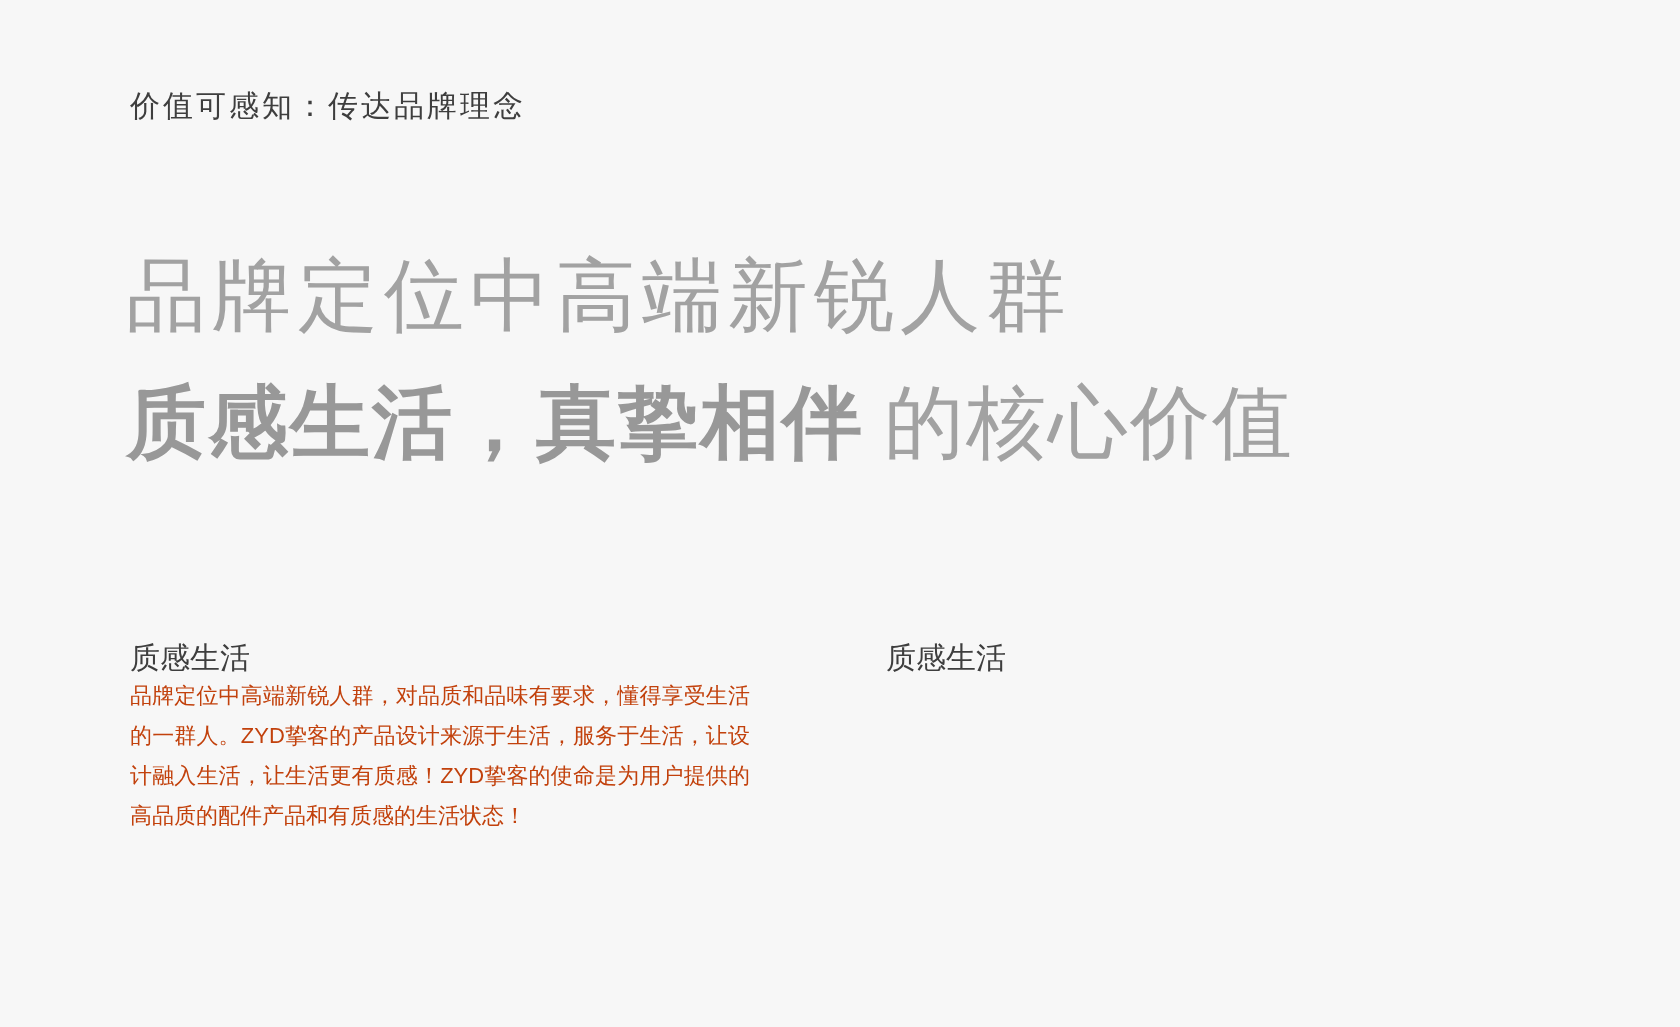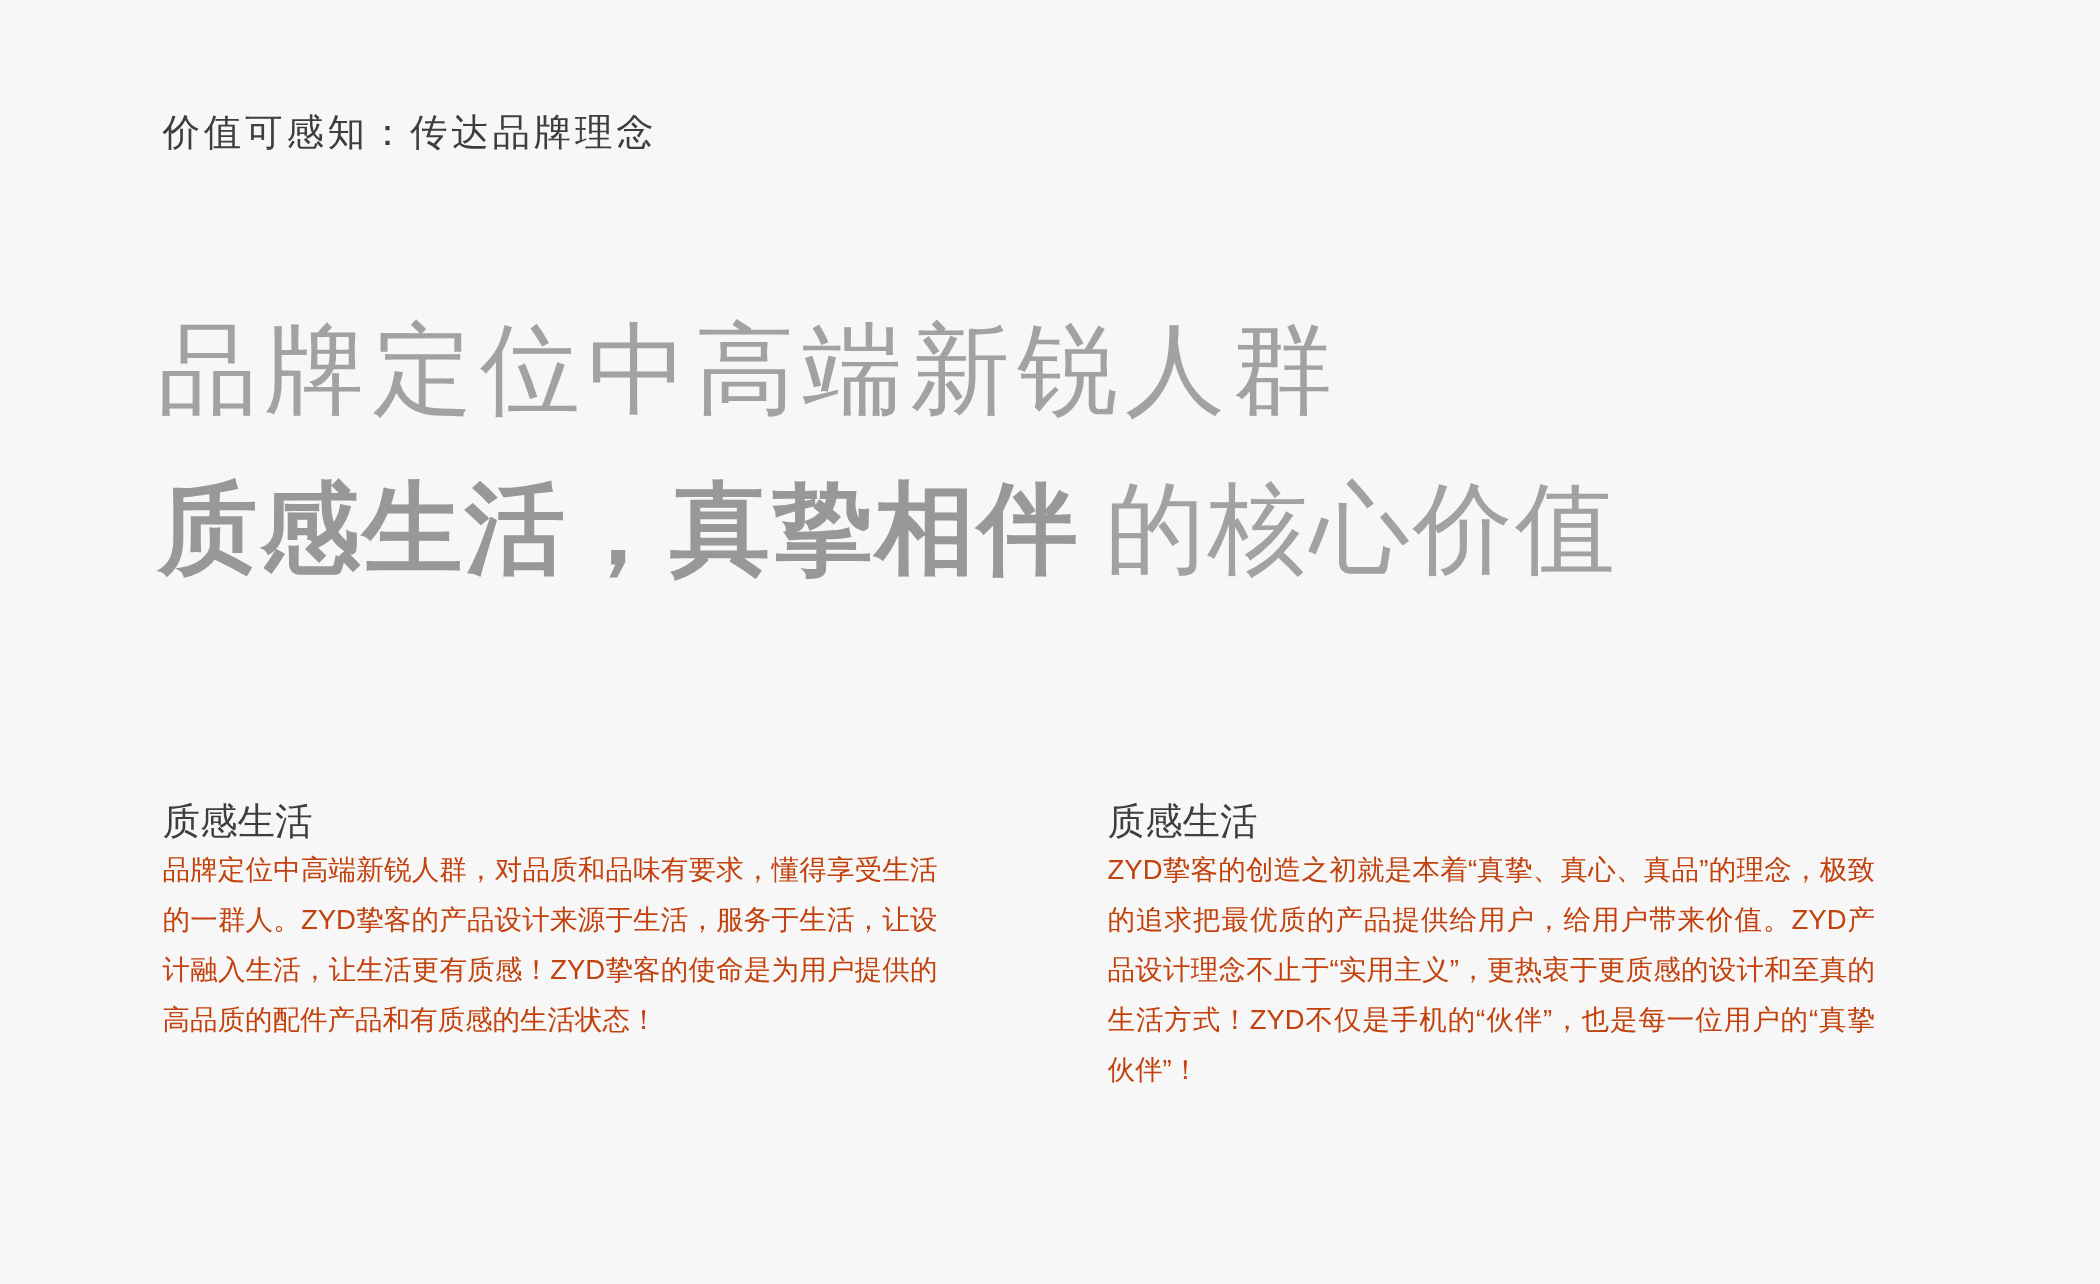--- a/index.html
+++ b/index.html
@@ -91,18 +91,17 @@
 
   <div class="columns">
 
     <div class="column left">
       <div class="column-title">质感生活</div>
       <div class="column-body">品牌定位中高端新锐人群，对品质和品味有要求，懂得享受生活的一群人。ZYD挚客的产品设计来源于生活，服务于生活，让设计融入生活，让生活更有质感！ZYD挚客的使命是为用户提供的高品质的配件产品和有质感的生活状态！</div>
     </div>
 
     <div class="column right">
       <div class="column-title">质感生活</div>
-      <div class="column-body">ZYD挚客的创造之初就是本着“真挚、真心、真品”的理念，极致的追求把最优质的产品提供给用户，给用户带来价值。ZYD产品设计理念不止于“实用主义”，更热衷于更质感的设计和至真的生活方式！ZYD不仅是手机的“伙伴”，也是每一位用户的“真挚伙伴”！</div>
     </div>
 
   </div>
 
 </div>
 
 </body></html>

